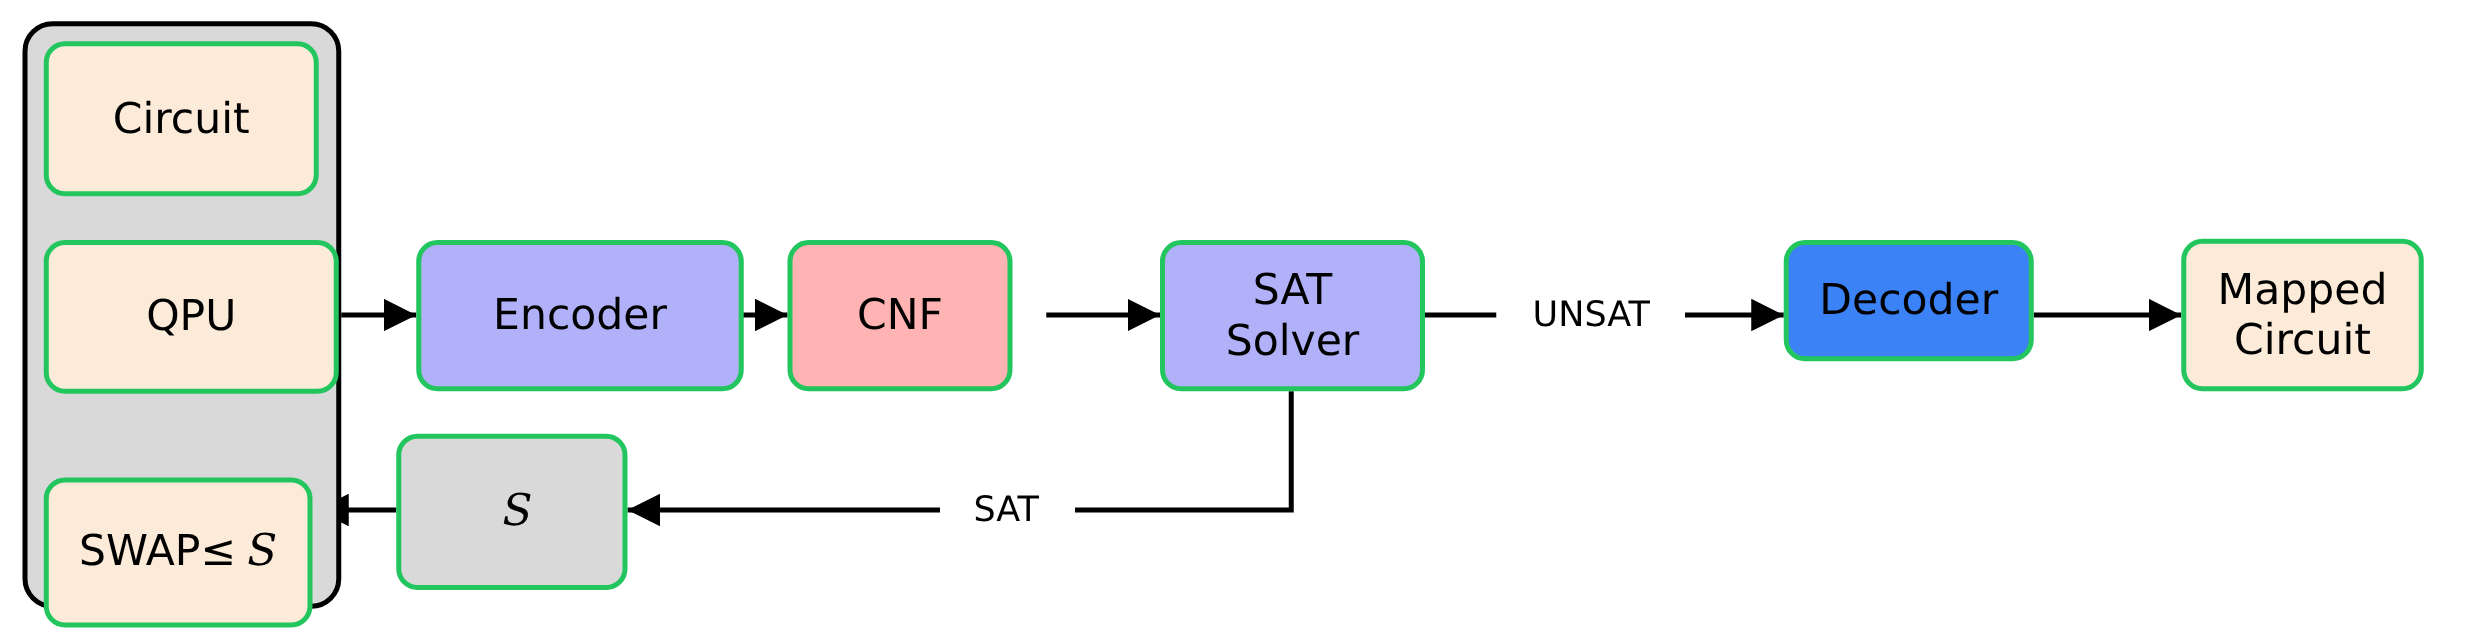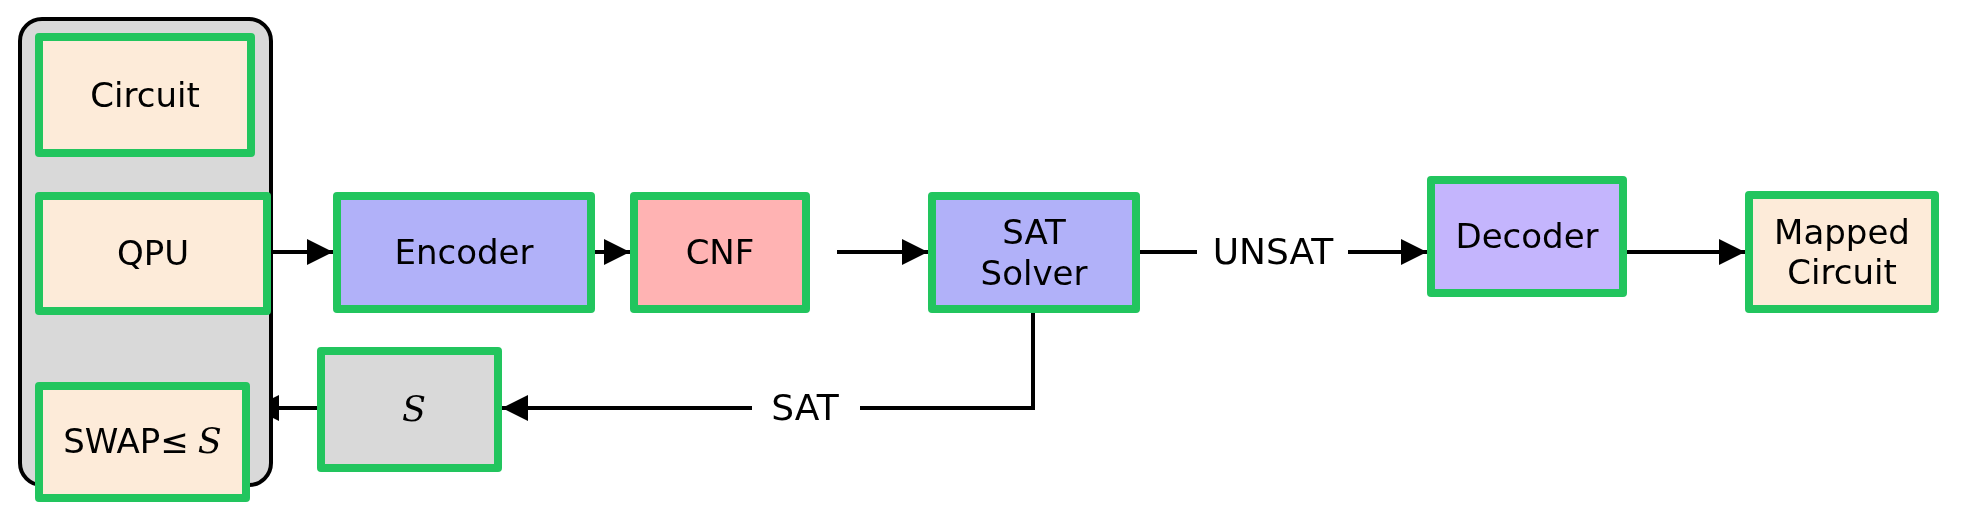--- a/index.html
+++ b/index.html
@@ -19,38 +19,38 @@
   .group-panel {
     position:absolute;
     border:4px solid #000;
     border-radius:24px;
     box-sizing:border-box;
   }
   .node {
     position:absolute;
     display:flex; flex-direction:column;
     align-items:center; justify-content:center;
-    border:8px solid #22c55e;
-    border-radius:4px;
+    border:4px solid #22c55e;
+    border-radius:17px;
     box-sizing:border-box;
     font-size:34px;
     line-height:1.18;
     text-align:center;
     white-space:nowrap;
   }
   .node .row { display:flex; align-items:baseline; justify-content:center; }
   .math {
     font-family:"DejaVu Serif","Liberation Serif",serif;
     font-style:italic;
     font-size:35px;
     margin-left:9px;
   }
   .edge-label {
     position:absolute;
-    font-size:36px;
+    font-size:28px;
     text-align:center;
     line-height:42px;
     white-space:nowrap;
   }
 </style>
 </head>
 <body>
 
 <div class="canvas">
 
@@ -96,21 +96,21 @@
 
   <div class="node" style="left: 630px; top: 192px; width: 180px; height: 121px; background-color: rgb(255, 179, 179);">
     <span>CNF</span>
   </div>
 
   <div class="node" style="left: 928px; top: 192px; width: 212px; height: 121px; background-color: rgb(177, 177, 249);">
     <span>SAT</span>
     <span>Solver</span>
   </div>
 
-  <div class="node" style="left: 1427px; top: 176px; width: 200px; height: 121px; background-color: #c4b5fd;">
+  <div class="node" style="left: 1427px; top: 192px; width: 200px; height: 97px; background-color: #3b82f6;">
     <span>Decoder</span>
   </div>
 
   <div class="node" style="left: 1745px; top: 191px; width: 194px; height: 122px; background-color: rgb(253, 235, 217);">
     <span>Mapped</span>
     <span>Circuit</span>
   </div>
 
   <div class="node" style="left: 317px; top: 347px; width: 185px; height: 125px; background-color: rgb(217, 217, 217);">
     <span class="row">

